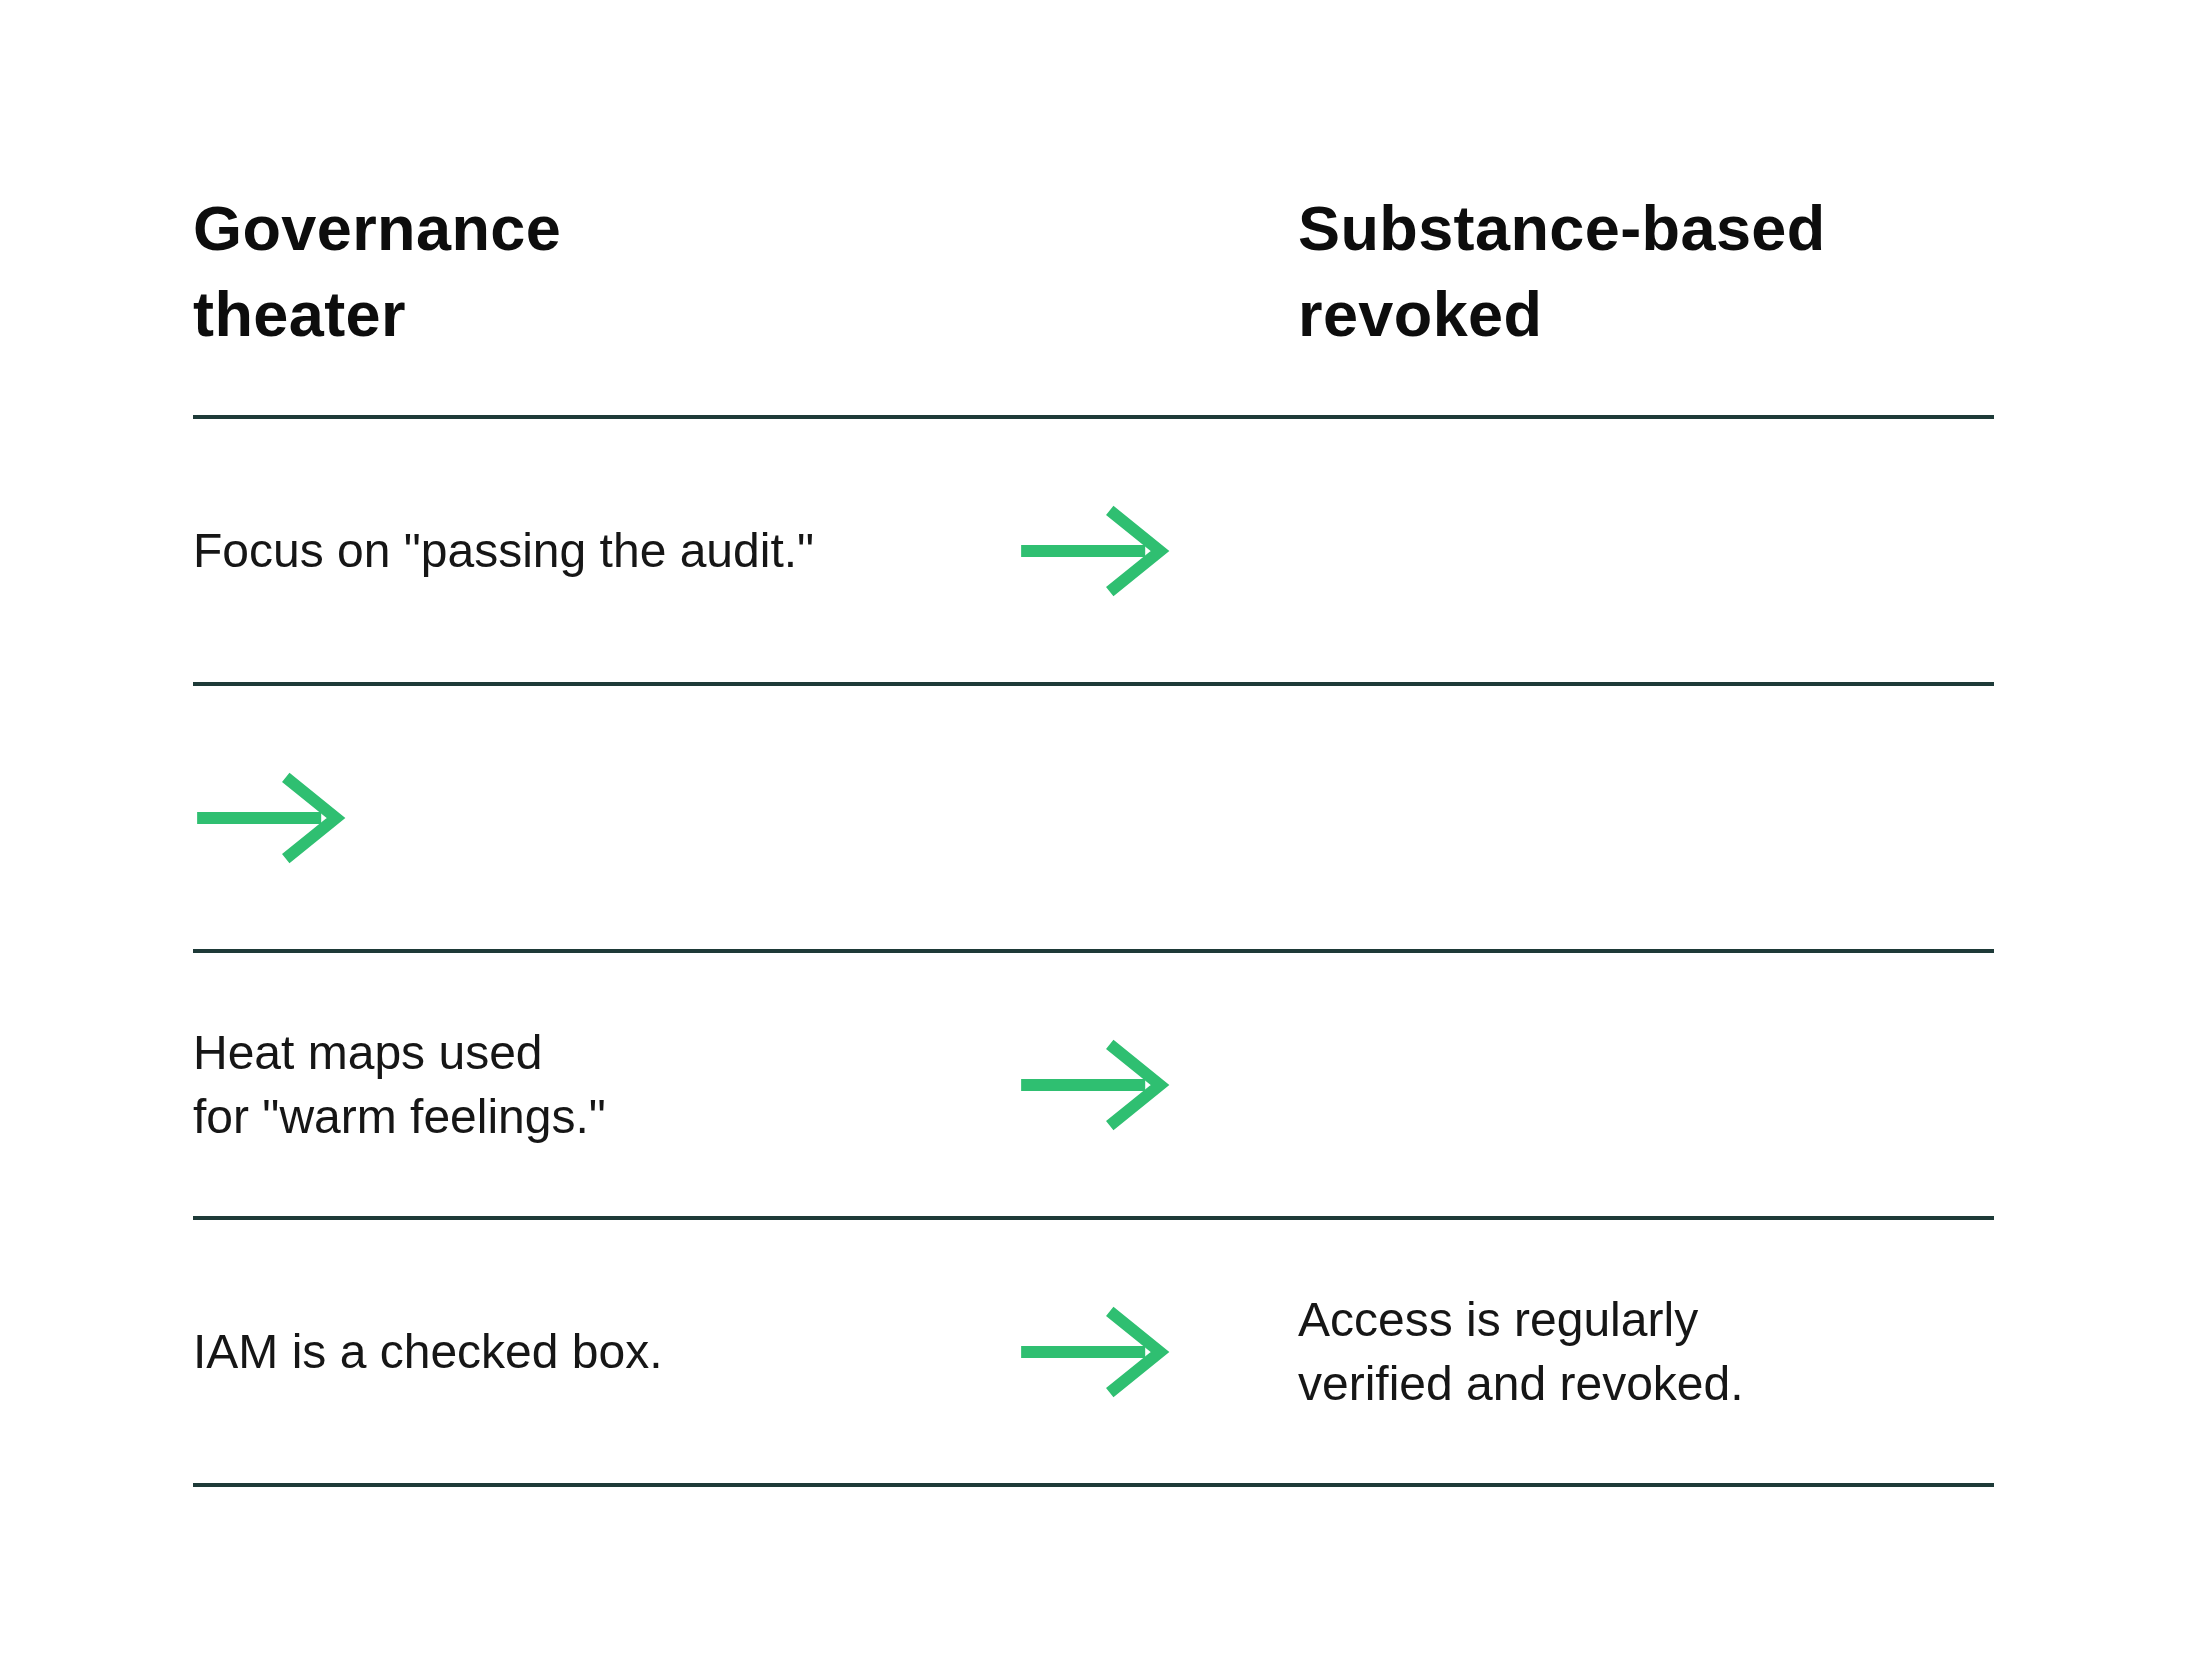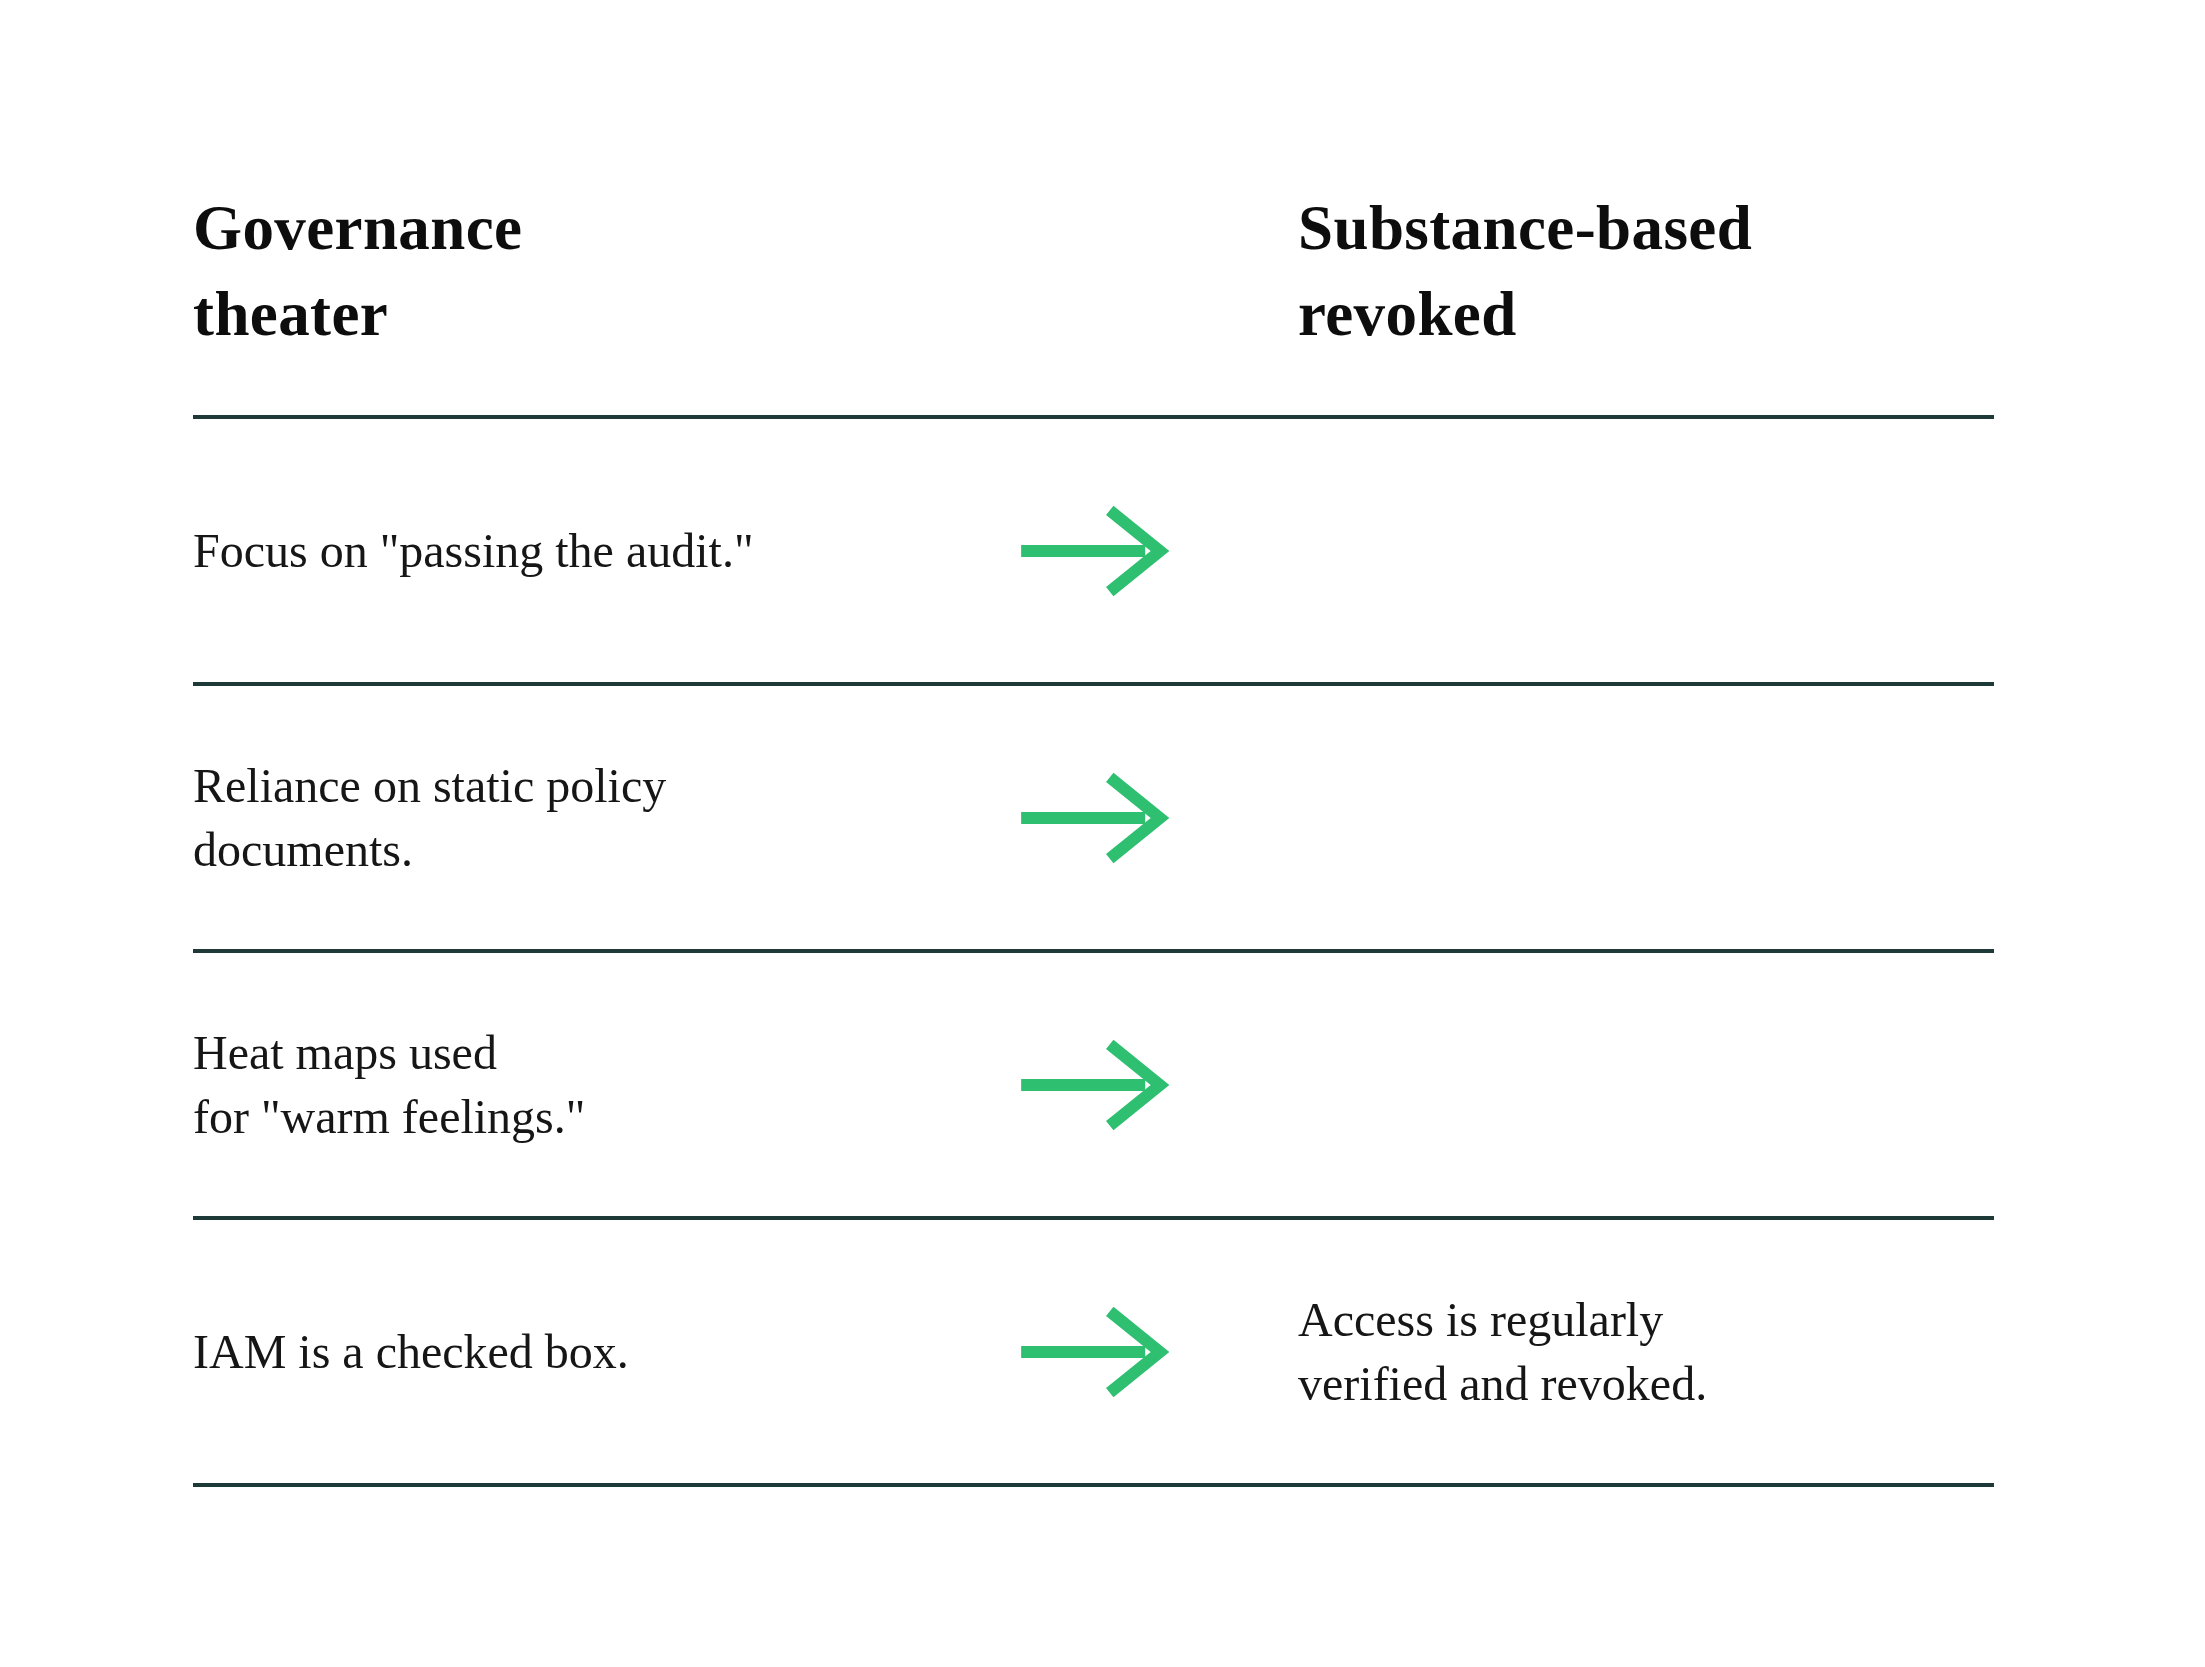--- a/index.html
+++ b/index.html
@@ -5,21 +5,21 @@
   html, body {
     margin: 0;
     padding: 0;
     background: #ffffff;
   }
   .page {
     position: relative;
     width: 2205px;
     height: 1667px;
     background: #ffffff;
-    font-family: Liberation Serif, serif;
+    font-family: Liberation Sans, sans-serif;
     color: #121212;
     box-sizing: border-box;
     overflow: hidden;
   }
   .content {
     position: absolute;
     left: 193px;
     top: 0;
     width: 1801px;
   }
@@ -78,22 +78,20 @@
       <div class="cell">Focus on "passing the audit."</div>
       <div class="arrow-wrap">
         <svg width="153" height="96" viewBox="0 0 200 130" xmlns="http://www.w3.org/2000/svg">
           <line x1="2" y1="65" x2="170" y2="65" stroke="#2fbf71" stroke-width="16"></line>
           <polyline points="122,10 190,65 122,120" fill="none" stroke="#2fbf71" stroke-width="16" stroke-linecap="butt" stroke-linejoin="miter"></polyline>
         </svg>
       </div>
     </div>
 
     <div class="data-row">
-      <div class="cell">Reliance on static policy
-documents.</div>
       <div class="arrow-wrap">
         <svg width="153" height="96" viewBox="0 0 200 130" xmlns="http://www.w3.org/2000/svg">
           <line x1="2" y1="65" x2="170" y2="65" stroke="#2fbf71" stroke-width="16"></line>
           <polyline points="122,10 190,65 122,120" fill="none" stroke="#2fbf71" stroke-width="16" stroke-linecap="butt" stroke-linejoin="miter"></polyline>
         </svg>
       </div>
     </div>
 
     <div class="data-row">
       <div class="cell">Heat maps used

